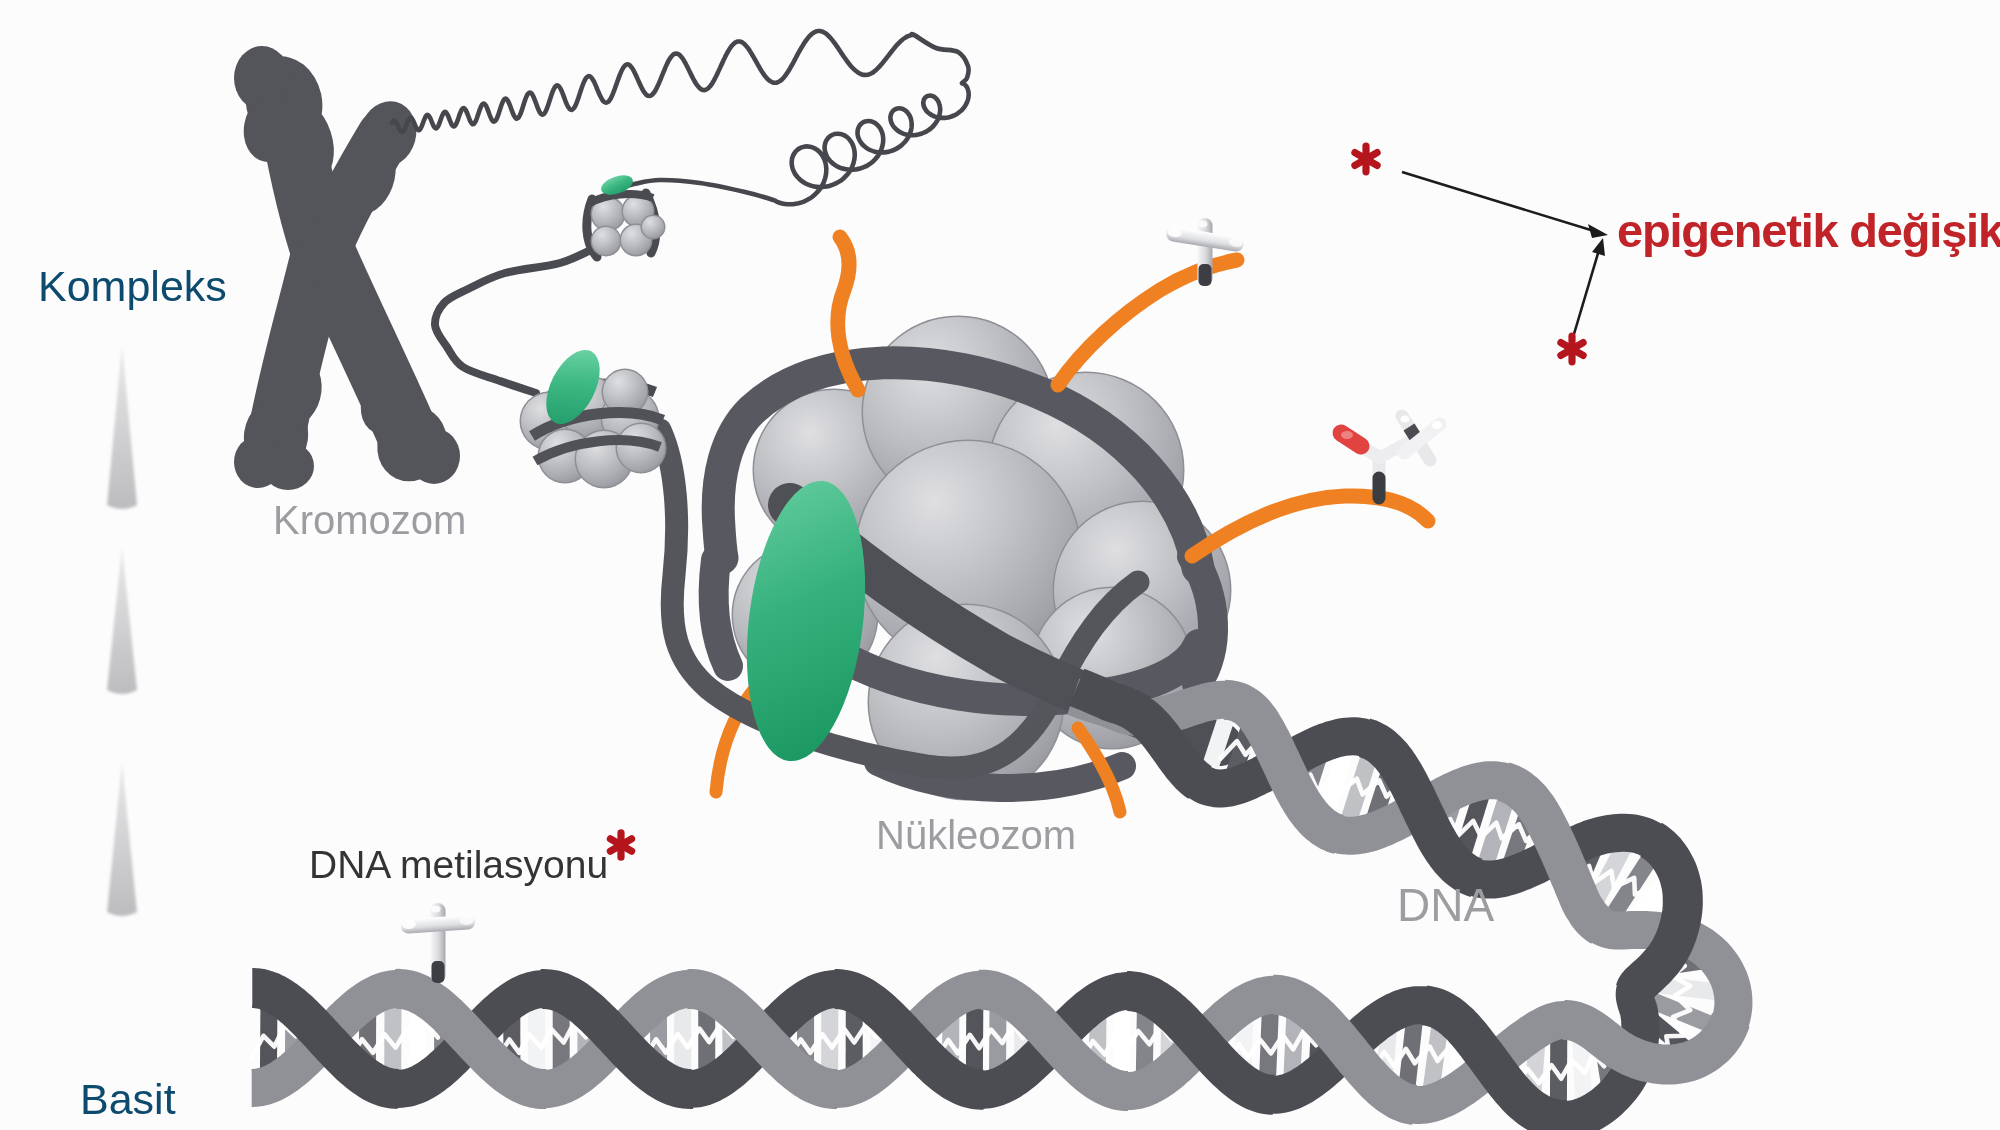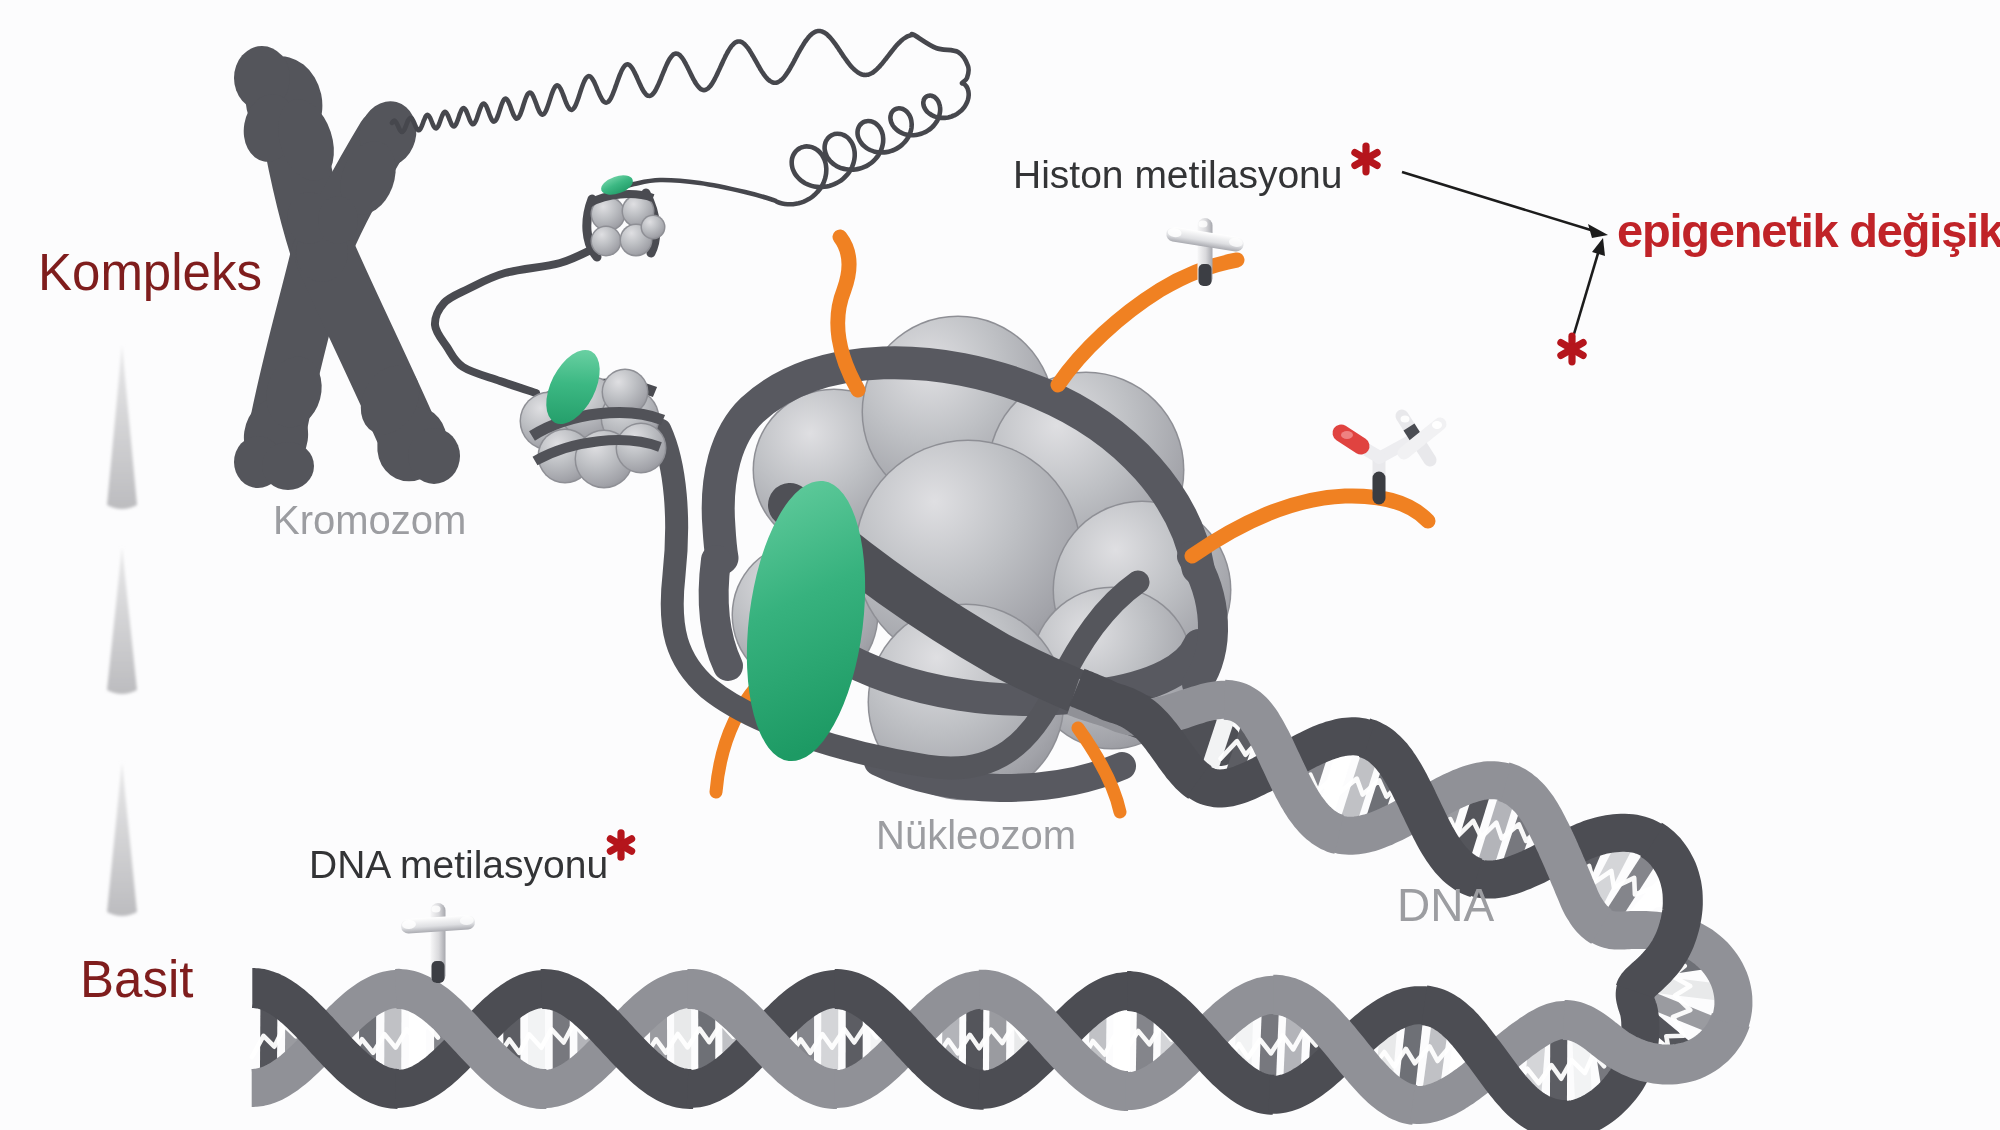--- a/index.html
+++ b/index.html
@@ -3,21 +3,21 @@
 <meta charset="utf-8">
 <style>
   html,body { margin:0; padding:0; }
   body { width:2000px; height:1130px; overflow:hidden; background:#fcfcfd;
          font-family:"Liberation Sans", sans-serif; position:relative; }
   #stage { position:absolute; left:0; top:0; width:2000px; height:1130px; }
   #art { position:absolute; left:0; top:0; }
   .lbl { position:absolute; white-space:nowrap; line-height:1; }
   .dark { color:#333436; font-size:39px; }
   .gray { color:#9c9da1; font-size:40px;margin-left:12px; }
-  .axis { color:#7f1d1d; font-size:51px; }
+  .axis { color:#0c4a6e; font-size:43px;margin-top:18px; }
   .red  { color:#c02328; font-size:47px; font-weight:700; letter-spacing:-1.2px; }
 </style>
 </head>
 <body>
 
 <div id="stage">
   <svg id="art" width="2000" height="1130" viewBox="0 0 2000 1130">
 <defs>
 <radialGradient id="sph" cx="0.35" cy="0.27" r="0.9">
  <stop offset="0" stop-color="#dfdfe2"></stop>
@@ -327,20 +327,19 @@
         <line x1="1560.9" y1="342.6" x2="1583.1" y2="355.4"></line>
         <line x1="1560.9" y1="355.4" x2="1583.1" y2="342.6"></line>
       </g>
 <g stroke="#b5151c" stroke-width="7.2" stroke-linecap="round">
         <line x1="621" y1="832.8" x2="621" y2="857.2"></line>
         <line x1="610.4" y1="838.9" x2="631.6" y2="851.1"></line>
         <line x1="610.4" y1="851.1" x2="631.6" y2="838.9"></line>
       </g>
   </svg>
   <div class="lbl axis" style="left:38px;top:247px">Kompleks</div>
-  <div class="lbl axis" style="left:80px;top:954px">Basit</div>
+  <div class="lbl axis" style="left:80px;top:1060px">Basit</div>
   <div class="lbl gray" style="left:261px;top:500px">Kromozom</div>
   <div class="lbl gray" style="left:864px;top:815px">Nükleozom</div>
   <div class="lbl gray" style="left:1385px;top:882px;font-size:46px">DNA</div>
-  <div class="lbl dark" style="left:1013px;top:155px">Histon metilasyonu</div>
   <div class="lbl dark" style="left:309px;top:845px">DNA metilasyonu</div>
   <div class="lbl red" style="left:1617px;top:207px">epigenetik değişik</div>
 </div>
 
 </body></html>

